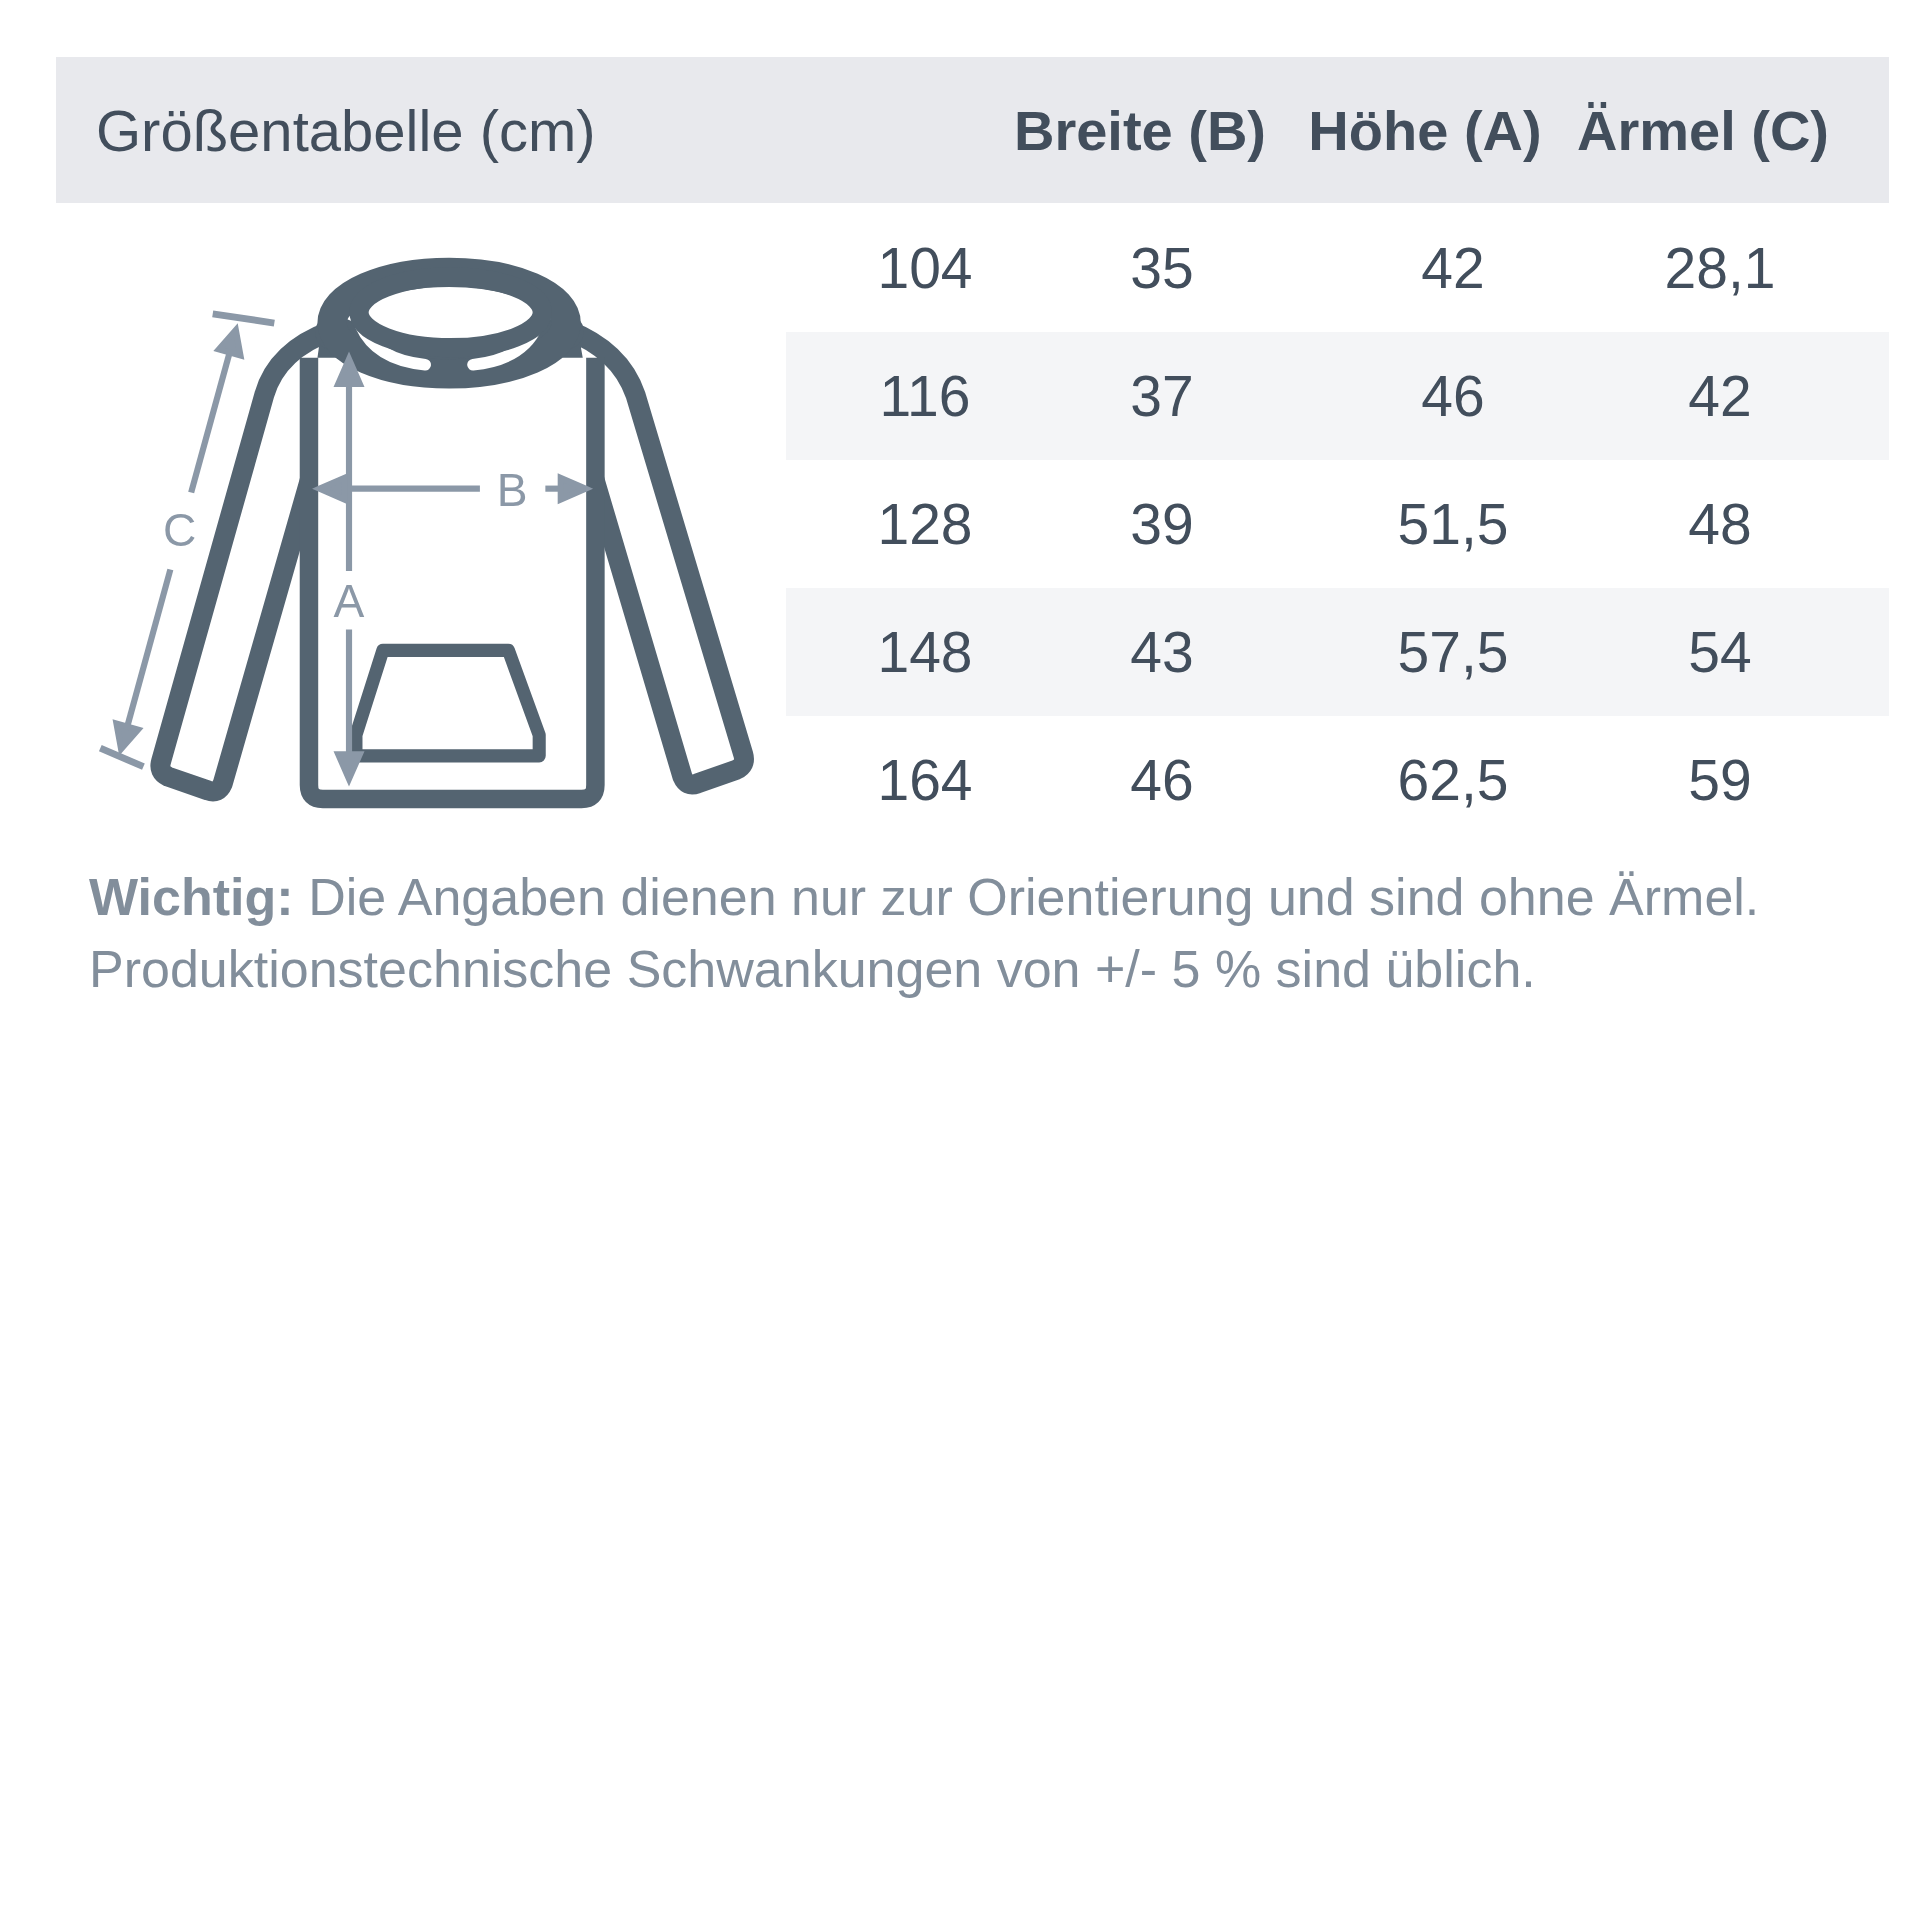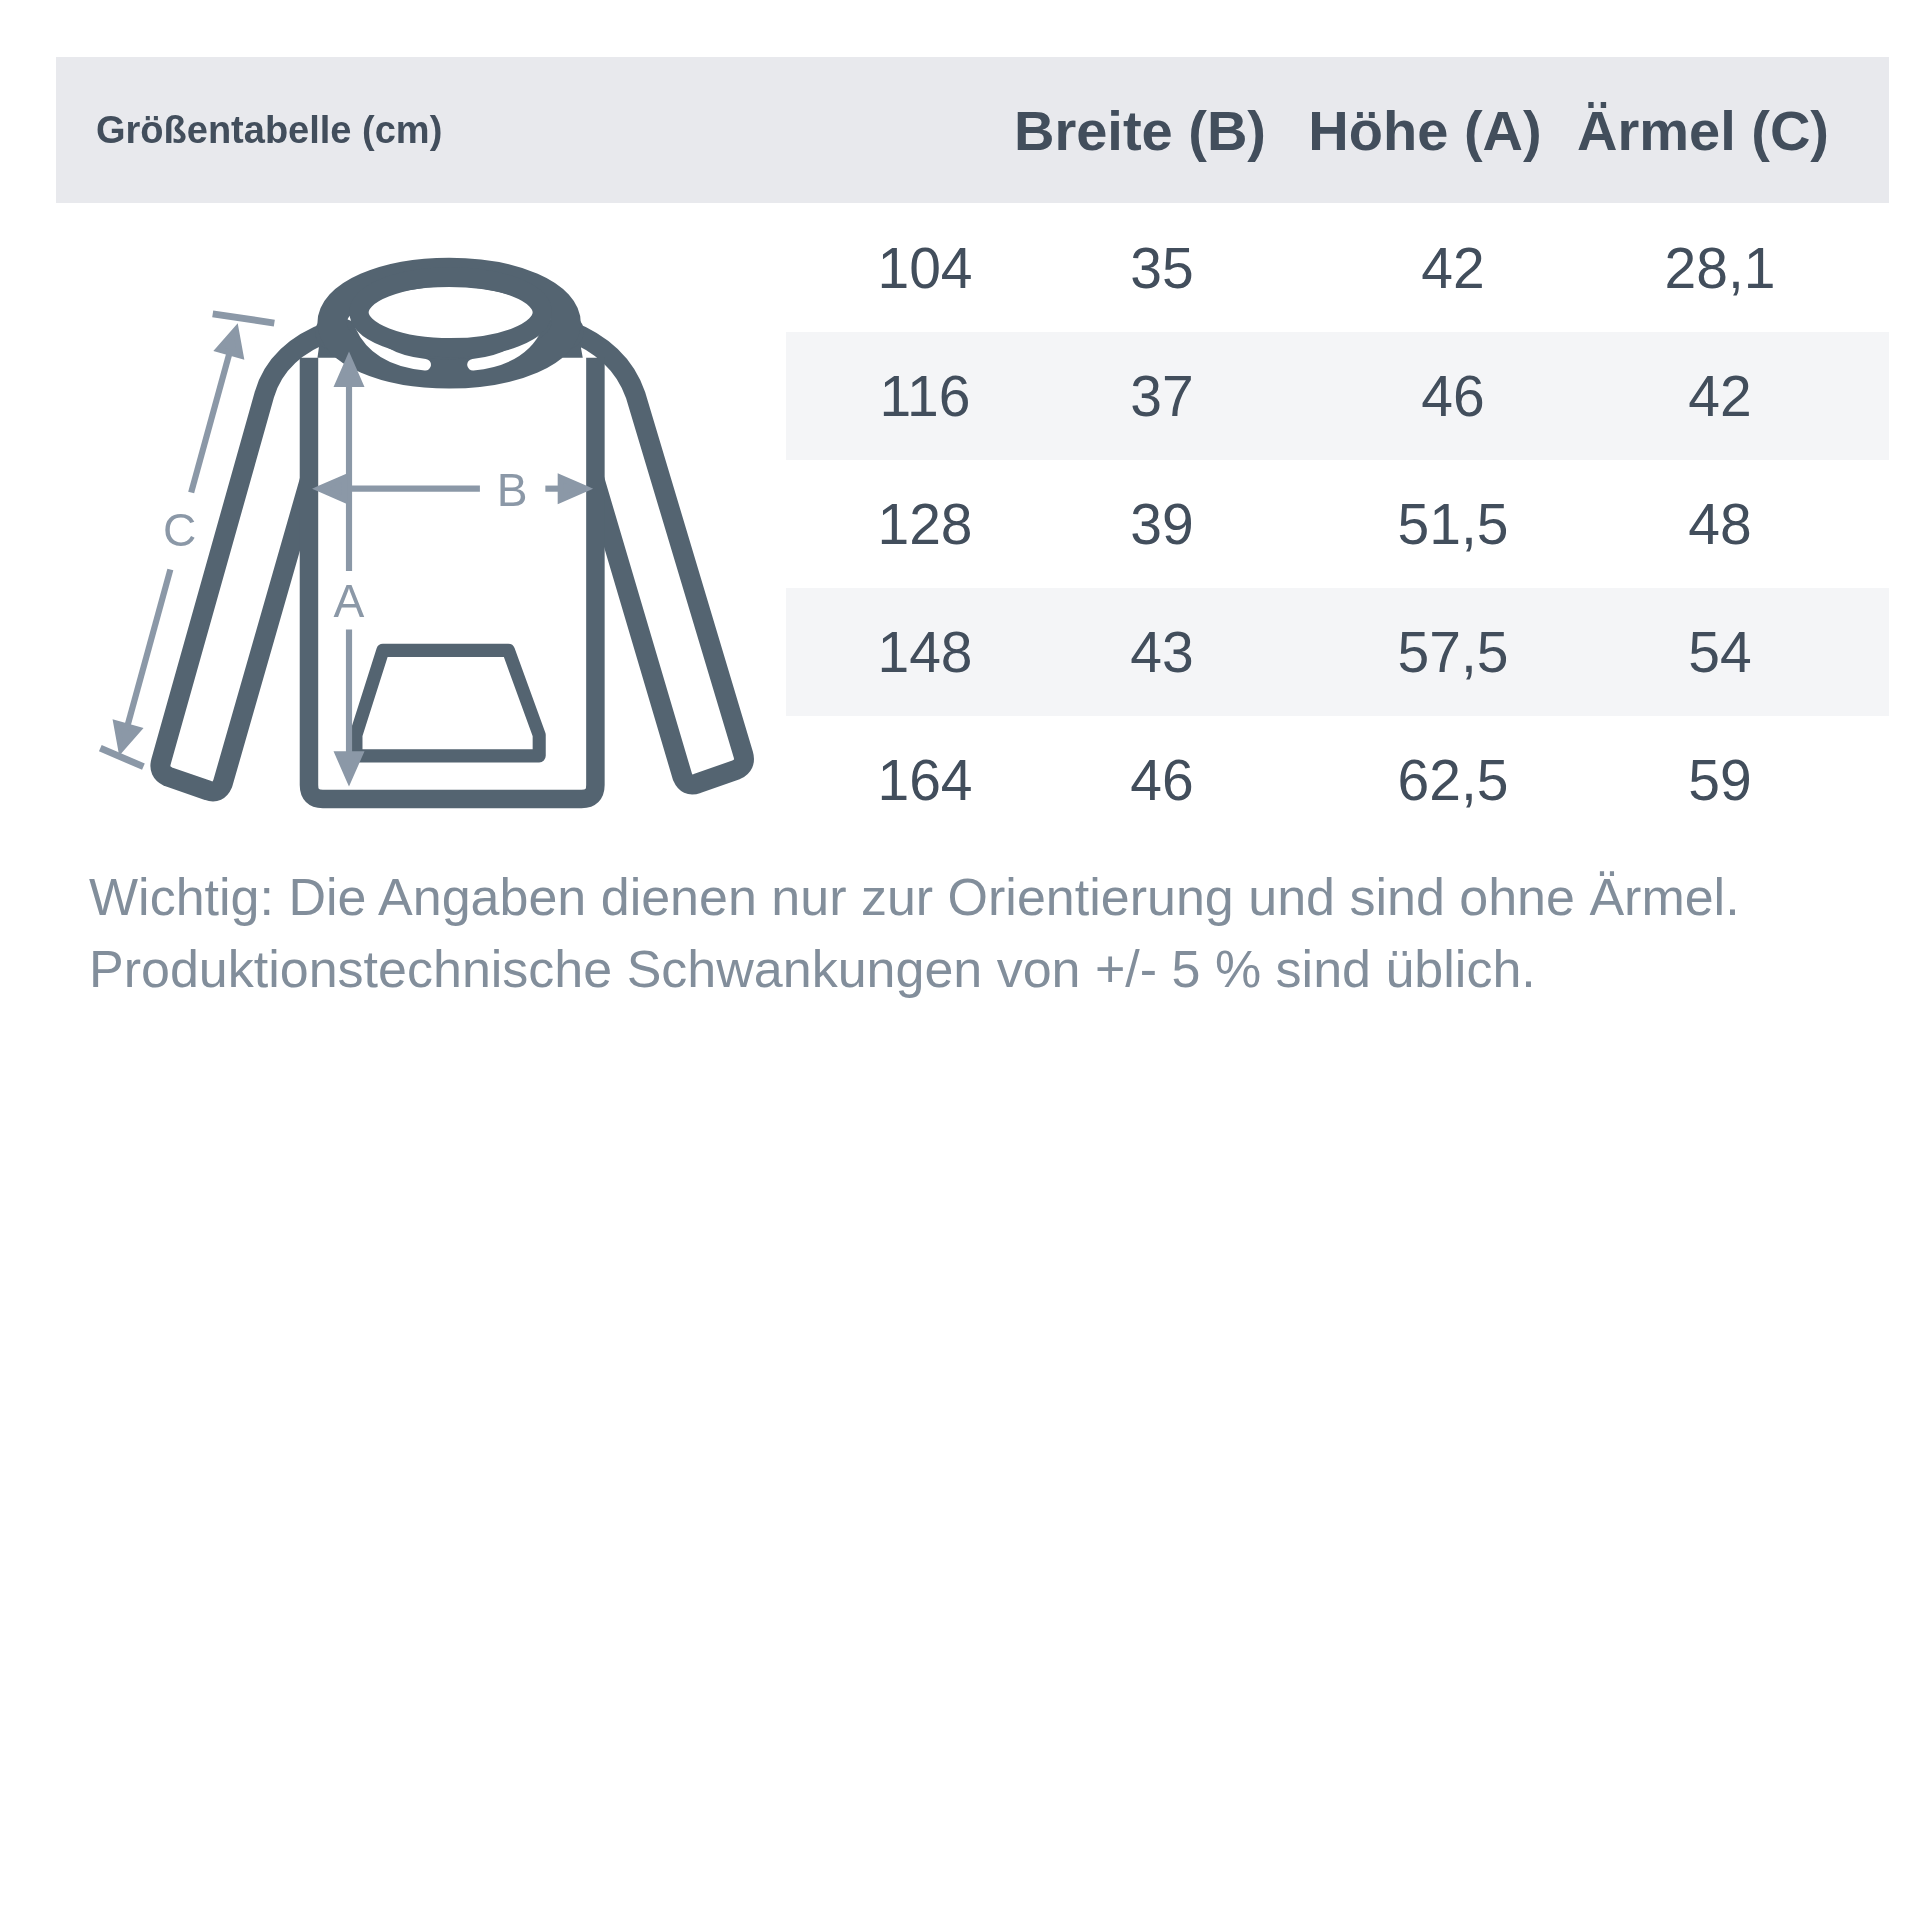--- a/index.html
+++ b/index.html
@@ -17,21 +17,21 @@
   .header-bar {
     position: absolute;
     left: 56px; top: 57px;
     width: 1833px; height: 146px;
     background: var(--header_bg, #e8e9ed);
   }
   .title {
     position: absolute;
     left: 40px; top: 50%;
     transform: translateY(-50%);
-    font-size: 38px; font-weight: 700;
+    font-size: 58px; font-weight: 400;
     color: var(--text_dark, #424e5c);
     white-space: nowrap;
   }
   .col-h {
     position: absolute;
     top: 50%;
     transform: translate(-50%, -50%);
     font-size: 56px; font-weight: 700;
     color: var(--text_dark, #424e5c);
     white-space: nowrap;
@@ -79,21 +79,21 @@
 
   
   .footer {
     position: absolute;
     left: 89px; top: 861px;
     width: 1772px;
     font-size: 52px;
     line-height: 72px;
     color: var(--text_muted, #828e9b);
   }
-  .footer .bold { font-weight: 400; margin-right: 0.28em; }
+  .footer .bold { font-weight: 700; margin-right: 0.28em; }
 </style>
 </head>
 <body>
 
 <div class="canvas">
 
   <div class="header-bar">
     <div class="title">Größentabelle (cm)</div>
     <div class="col-h c2">Höhe (A)</div>
     <div class="col-h c1">Breite (B)</div>

